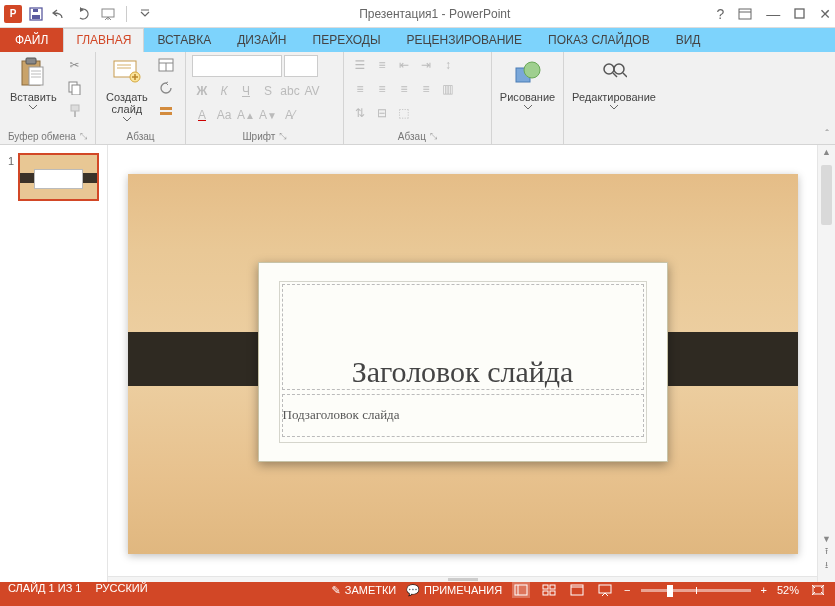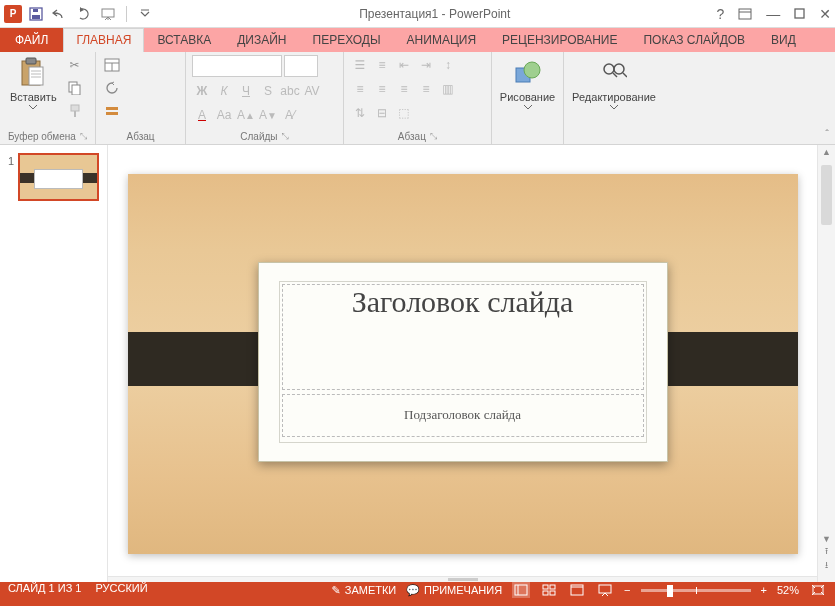--- a/index.html
+++ b/index.html
@@ -9,21 +9,21 @@
 .titlebar { height:28px; background:#fff; border-bottom:1px solid #ddd; display:flex; align-items:center; padding:0 4px; }
 .app-icon { width:18px; height:18px; background:#d24726; color:#fff; display:flex; align-items:center; justify-content:center; font-size:10px; font-weight:bold; border-radius:2px; margin-right:6px; }
 .qat { display:flex; gap:8px; align-items:center; }
 .qat-icon { width:16px; height:16px; display:flex; align-items:center; justify-content:center; color:#666; cursor:pointer; }
 .qat-sep { width:1px; height:16px; background:#ccc; margin:0 2px; }
 .title-text { flex:1; text-align:center; font-size:12px; color:#666; }
 .win-controls { display:flex; gap:14px; align-items:center; color:#666; }
 .win-btn { cursor:pointer; font-size:14px; }
 
 
-.tabs { height:24px; display:flex; align-items:flex-end; background:#fca5a5; }
+.tabs { height:24px; display:flex; align-items:flex-end; background:#7dd3fc; }
 .tab { padding:4px 12px 5px; font-size:12px; color:#444; text-transform:uppercase; cursor:pointer; border:1px solid transparent; border-bottom:none; }
 .tab.file { background:#d24726; color:#fff; padding:4px 14px 5px; }
 .tab.active { border:1px solid #d4d4d4; border-bottom:1px solid #f1f1f1; background:#f1f1f1; color:#d24726; position:relative; top:1px; }
 
 
 .ribbon { height:93px; background:#f1f1f1; border-bottom:1px solid #d4d4d4; display:flex; position:relative; }
 .group { border-right:1px solid #d4d4d4; padding:3px 6px 0; display:flex; flex-direction:column; justify-content:space-between; }
 .group-content { display:flex; gap:4px; align-items:flex-start; }
 .group-label { font-size:10px; color:#777; text-align:center; padding-bottom:2px; display:flex; justify-content:center; align-items:center; gap:4px; }
 .group-label .launcher { font-size:9px; color:#999; cursor:pointer; }
@@ -44,23 +44,23 @@
 .thumb-num { font-size:11px; color:#666; padding-top:2px; }
 .thumb { width:82px; height:48px; border:2px solid #d24726; background:#e8c794; position:relative; overflow:hidden; }
 .thumb .t-band { position:absolute; top:18px; left:0; right:0; height:10px; background:#3a3228; }
 .thumb .t-card { position:absolute; top:14px; left:14px; right:14px; height:20px; background:#fff; border:1px solid #bbb; }
 
 .canvas-area { flex:1; background:#fff; position:relative; overflow:hidden; display:flex; align-items:center; justify-content:center; }
 .slide { width:670px; height:380px; background:linear-gradient(180deg,#e5bd87 0%,#e9c896 20%,#edd0a3 50%,#e7c18d 80%,#e0b77f 100%); position:relative; box-shadow:0 2px 8px rgba(0,0,0,0.25); }
 .slide-band { position:absolute; top:158px; left:0; right:0; height:54px; background:#2f2a22; }
 .slide-card { position:absolute; top:88px; left:130px; right:130px; height:200px; background:#fdfdf9; border:1px solid #c7c3a8; box-shadow:0 3px 10px rgba(0,0,0,0.35); padding:18px 20px; }
 .slide-card-inner { border:1px solid #d5d5cc; height:100%; padding:2px; }
-.slide-title-box { border:1px dashed #bbb; height:68%; display:flex; align-items:flex-start; justify-content:center; }
+.slide-title-box { border:1px dashed #bbb; height:68%; display:flex; align-items:flex-end; justify-content:center; }
 .slide-title { font-family:Georgia,'Times New Roman',serif; font-size:30px; color:#444; }
-.slide-sub-box { border:1px dashed #bbb; height:28%; margin-top:4px; display:flex; align-items:center; justify-content:center; }
+.slide-sub-box { border:1px dashed #bbb; height:28%; margin-top:4px; display:flex; align-items:center; }
 .slide-sub { font-family:Georgia,serif; font-size:13px; color:#555; }
 
 .vscroll { width:18px; background:#f4f4f4; border-left:1px solid #e5e5e5; position:relative; }
 .vscroll .vthumb { position:absolute; left:3px; right:3px; top:20px; height:60px; background:#d9d9d9; border-radius:2px; }
 .vscroll .varrow { position:absolute; left:0; right:0; text-align:center; font-size:9px; color:#888; }
 .splitter { position:absolute; left:0; right:0; bottom:0; height:6px; background:#f4f4f4; border-top:1px solid #e5e5e5; cursor:ns-resize; }
 .splitter .grip { width:30px; height:3px; background:#ccc; margin:1px auto; }
 
 
 .statusbar { height:24px; background:#d24726; color:#fff; display:flex; align-items:flex-start; font-size:11px; padding:0 8px; gap:14px; }
@@ -131,21 +131,20 @@
     <span class="win-btn">✕</span>
   </div>
 </div>
 
 <div class="tabs">
   <div class="tab file">ФАЙЛ</div>
   <div class="tab active">ГЛАВНАЯ</div>
   <div class="tab">ВСТАВКА</div>
   <div class="tab">ДИЗАЙН</div>
   <div class="tab">ПЕРЕХОДЫ</div>
-  <div class="tab">АНИМАЦИЯ</div>
   <div class="tab">РЕЦЕНЗИРОВАНИЕ</div>
   <div class="tab">ПОКАЗ СЛАЙДОВ</div>
   <div class="tab">ВИД</div>
 </div>
 
 <div class="ribbon">
 
   <div class="group" style="width:96px">
     <div class="group-content">
       <div class="big-btn">
@@ -181,20 +180,37 @@
       </div>
     </div>
     <div class="group-label">
         <span>Буфер обмена</span>
         <span class="launcher">⤡</span>
       </div>
   </div>
 
   <div class="group" style="width:90px">
     <div class="group-content">
+      <div class="big-btn">
+        <div class="icon-box">
+            <svg width="30" height="28" viewBox="0 0 30 28">
+              <rect x="2" y="2" width="22" height="16" fill="#fff" stroke="#c79b4e"></rect>
+              <line x1="5" y1="6" x2="19" y2="6" stroke="#d5b06a"></line>
+              <line x1="5" y1="9" x2="19" y2="9" stroke="#d5b06a"></line>
+              <circle cx="23" cy="18" r="5" fill="#fbe49a" stroke="#d5a83e"></circle>
+              <line x1="23" y1="15" x2="23" y2="21" stroke="#b8862a" stroke-width="1.5"></line>
+              <line x1="20" y1="18" x2="26" y2="18" stroke="#b8862a" stroke-width="1.5"></line>
+            </svg>
+          </div>
+        <div class="btn-label" style="white-space:pre-line">Создать
+слайд</div>
+        <svg width="8" height="5">
+            <path d="M0 0 L4 4 L8 0" fill="none" stroke="#666"></path>
+          </svg>
+      </div>
       <div class="small-col">
         <span class="small-btn">
             <svg width="16" height="14" viewBox="0 0 16 14">
               <rect x="1" y="1" width="14" height="12" fill="#fff" stroke="#888"></rect>
               <line x1="1" y1="5" x2="15" y2="5" stroke="#888"></line>
               <line x1="8" y1="5" x2="8" y2="13" stroke="#888"></line>
             </svg>
           </span>
         <span class="small-btn">
             <svg width="14" height="14" viewBox="0 0 14 14">
@@ -239,21 +255,21 @@
         <span class="small-btn disabled">
             <u style="text-decoration-color:#c00">A</u>
           </span>
         <span class="small-btn disabled">Aa</span>
         <span class="small-btn disabled">A<sup>▲</sup></span>
         <span class="small-btn disabled">A<sup>▼</sup></span>
         <span class="small-btn disabled">A⁄</span>
       </div>
     </div>
     <div class="group-label">
-        <span>Слайды</span>
+        <span>Шрифт</span>
         <span class="launcher">⤡</span>
       </div>
   </div>
 
   <div class="group" style="width:148px">
     <div class="group-content" style="flex-direction:column;gap:4px">
       <div class="font-row">
         <span class="small-btn disabled">☰</span>
         <span class="small-btn disabled">≡</span>
         <span class="small-btn disabled">⇤</span>

